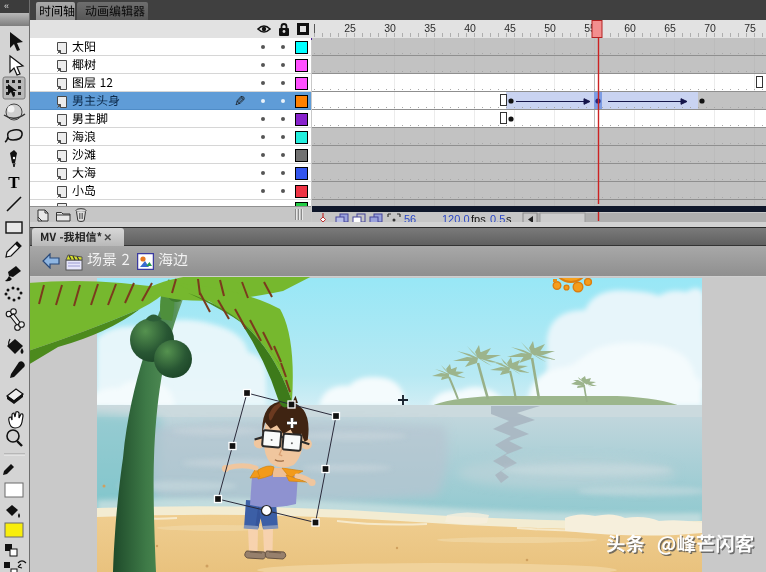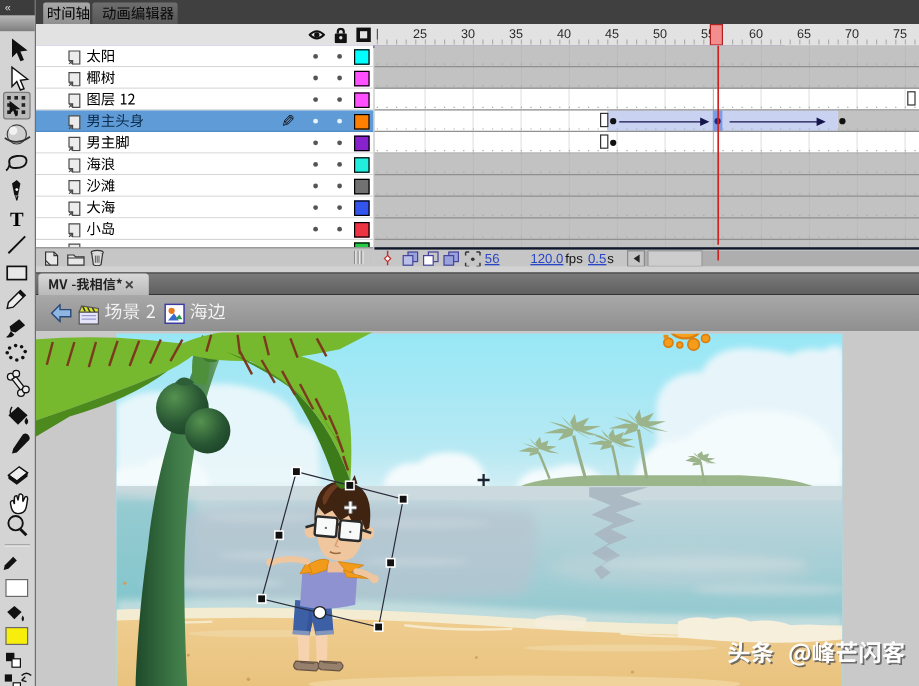--- a/index.html
+++ b/index.html
@@ -19,21 +19,21 @@
 .dot{position:absolute;width:4px;height:4px;border-radius:50%;background:#555;top:7px}
 .sw{position:absolute;left:265px;top:3px;width:11px;height:11px;border:1px solid #000}
 .licon{position:absolute;left:25px;top:3px}
 .lrow.sel{background:#5f9cd7;border-bottom:1px solid #4f8cc7}
 .lrow.sel .nm path{fill:#0e2c4e}
 
 .lrow.sel .dot{background:#dceafa}
 .pencil{position:absolute;left:204px;top:1px;font-size:14px;color:#111;transform:scaleX(-1)}
 #frames{left:312px;top:38px;width:454px;height:168px;background:#c3c3c3}
 #lbot{left:30px;top:206px;width:281px;height:16px;background:#c6c6c6;border-top:1px solid #909090;box-sizing:border-box}
-#fbot{left:312px;top:206px;width:454px;height:16px;background:#c6c6c6;border-top:2px solid #0f172a;box-sizing:border-box}
+#fbot{left:312px;top:206px;width:454px;height:16px;background:#c6c6c6;border-top:6px solid #0f172a;box-sizing:border-box}
 
 #strip{left:30px;top:222px;width:736px;height:5px;background:#d2d2d2}
 #docbar{left:30px;top:227px;width:736px;height:19px;background:linear-gradient(#7a7a7a,#606060);border-top:1px solid #2a2a2a;border-bottom:1px solid #333;box-sizing:border-box}
 #doctab{left:32px;top:228px;width:92px;height:18px;background:linear-gradient(#d8d8d8,#b9b9b9);border-radius:3px 3px 0 0;font-size:11px;font-weight:bold;color:#222;line-height:18px;text-align:center}
 #editbar{left:30px;top:246px;width:736px;height:31px;background:linear-gradient(#a8a8a8,#8f8f8f);border-bottom:1px solid #cfcfcf;box-sizing:border-box}
 
 #stage{left:30px;top:277px;width:736px;height:295px;background:#c9c9c9}
 #scene{left:67px;top:1px;width:605px;height:294px;overflow:hidden;background:#9ee6f5}
 #watermark{left:576px;top:256px}
 </style>

